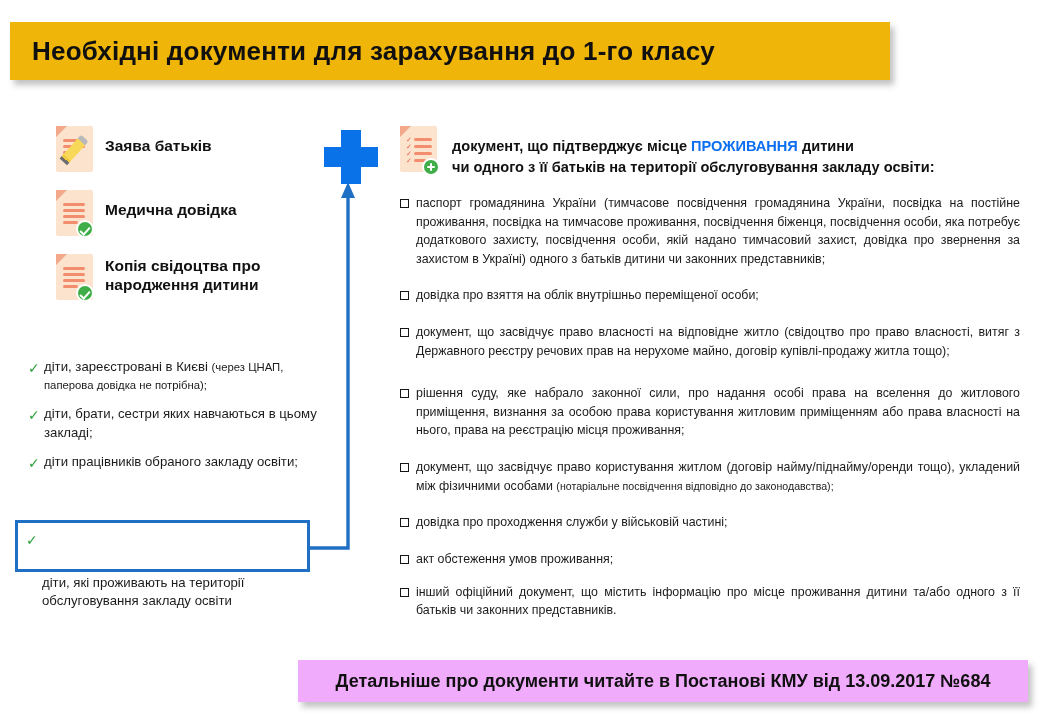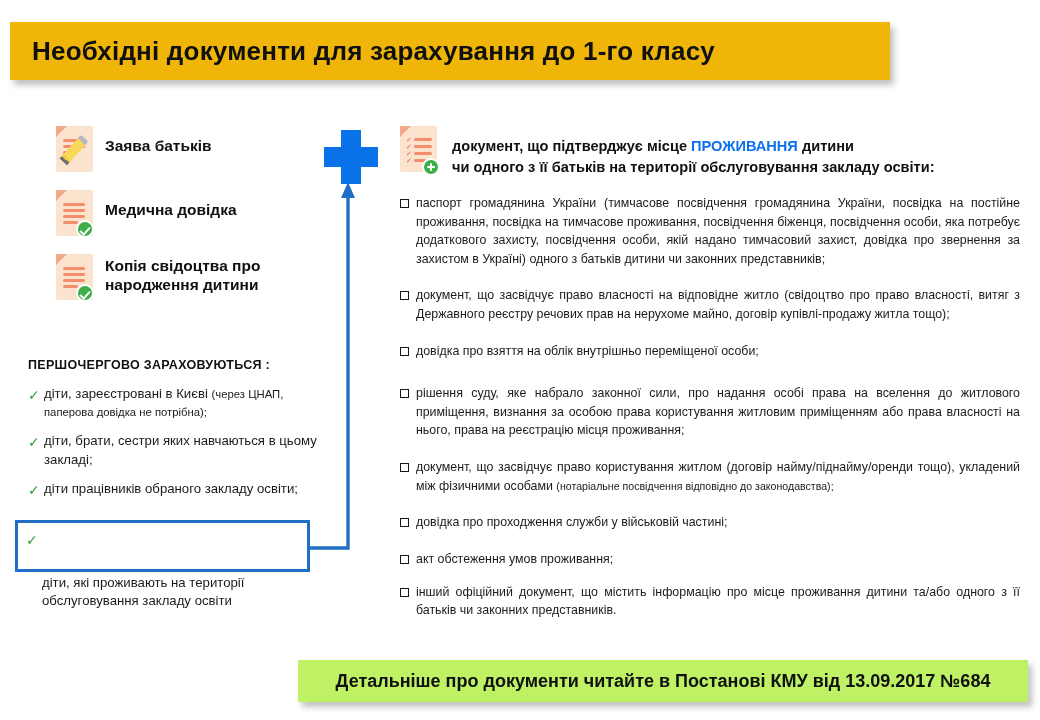--- a/index.html
+++ b/index.html
@@ -38,21 +38,21 @@
     white-space: nowrap;
   }
 
   
   .footer-bar {
     position: absolute;
     left: 298px;
     top: 660px;
     width: 730px;
     height: 42px;
-    background: #bef264;
+    background: #f0abfc;
     box-shadow: 4px 5px 6px rgba(120,120,120,0.45);
     display: flex;
     align-items: center;
     justify-content: center;
   }
   .footer-title {
     font-size: 18px;
     font-weight: bold;
     color: #101010;
     white-space: nowrap;
@@ -321,21 +321,20 @@
       <div class="doc-line" style="top:25px;width:22px;"></div>
       <div class="doc-line" style="top:31px;width:15px;"></div>
       <div class="badge check"></div>
     </div>
     <div class="label" style="max-width:180px;">Копія свідоцтва про народження дитини</div>
   </div>
 
 </div>
 
 <div class="priority">
-  <div class="priority-title">ПЕРШОЧЕРГОВО ЗАРАХОВУЮТЬСЯ :</div>
 
   <div class="check-item">
     <div class="tick">✓</div>
     <div class="check-text"><span>діти, зареєстровані в Києві </span><span class="small">(через ЦНАП, паперова довідка не потрібна);</span></div>
   </div>
 
   <div class="check-item">
     <div class="tick">✓</div>
     <div class="check-text">діти, брати, сестри яких навчаються в цьому закладі;</div>
   </div>
@@ -384,26 +383,26 @@
     </div>
   </div>
 
   <div class="bullet-row">
     <div class="sq"><span></span></div>
     <div class="bullet-text">паспорт громадянина України (тимчасове посвідчення громадянина України, посвідка на постійне проживання, посвідка на тимчасове проживання, посвідчення біженця, посвідчення особи, яка потребує додаткового захисту, посвідчення особи, якій надано тимчасовий захист, довідка про звернення за захистом в Україні) одного з батьків дитини чи законних представників;</div>
   </div>
 
   <div class="bullet-row" style="margin-top:18px;">
     <div class="sq"><span></span></div>
+    <div class="bullet-text" style="text-align:left;">довідка про взяття на облік внутрішньо переміщеної особи;</div>
+  </div>
+
+  <div class="bullet-row" style="margin-top:18px;">
+    <div class="sq"><span></span></div>
     <div class="bullet-text">документ, що засвідчує право власності на відповідне житло (свідоцтво про право власності, витяг з Державного реєстру речових прав на нерухоме майно, договір купівлі-продажу житла тощо);</div>
-  </div>
-
-  <div class="bullet-row" style="margin-top:18px;">
-    <div class="sq"><span></span></div>
-    <div class="bullet-text" style="text-align:left;">довідка про взяття на облік внутрішньо переміщеної особи;</div>
   </div>
 
   <div class="bullet-row" style="margin-top:24px;">
     <div class="sq"><span></span></div>
     <div class="bullet-text">рішення суду, яке набрало законної сили, про надання особі права на вселення до житлового приміщення, визнання за особою права користування житловим приміщенням або права власності на нього, права на реєстрацію місця проживання;</div>
   </div>
 
   <div class="bullet-row" style="margin-top:18px;">
     <div class="sq"><span></span></div>
     <div class="bullet-text"><span>документ, що засвідчує право користування житлом (договір найму/піднайму/оренди тощо), укладений між фізичними особами </span><span class="tiny">(нотаріальне посвідчення відповідно до законодавства);</span></div>

